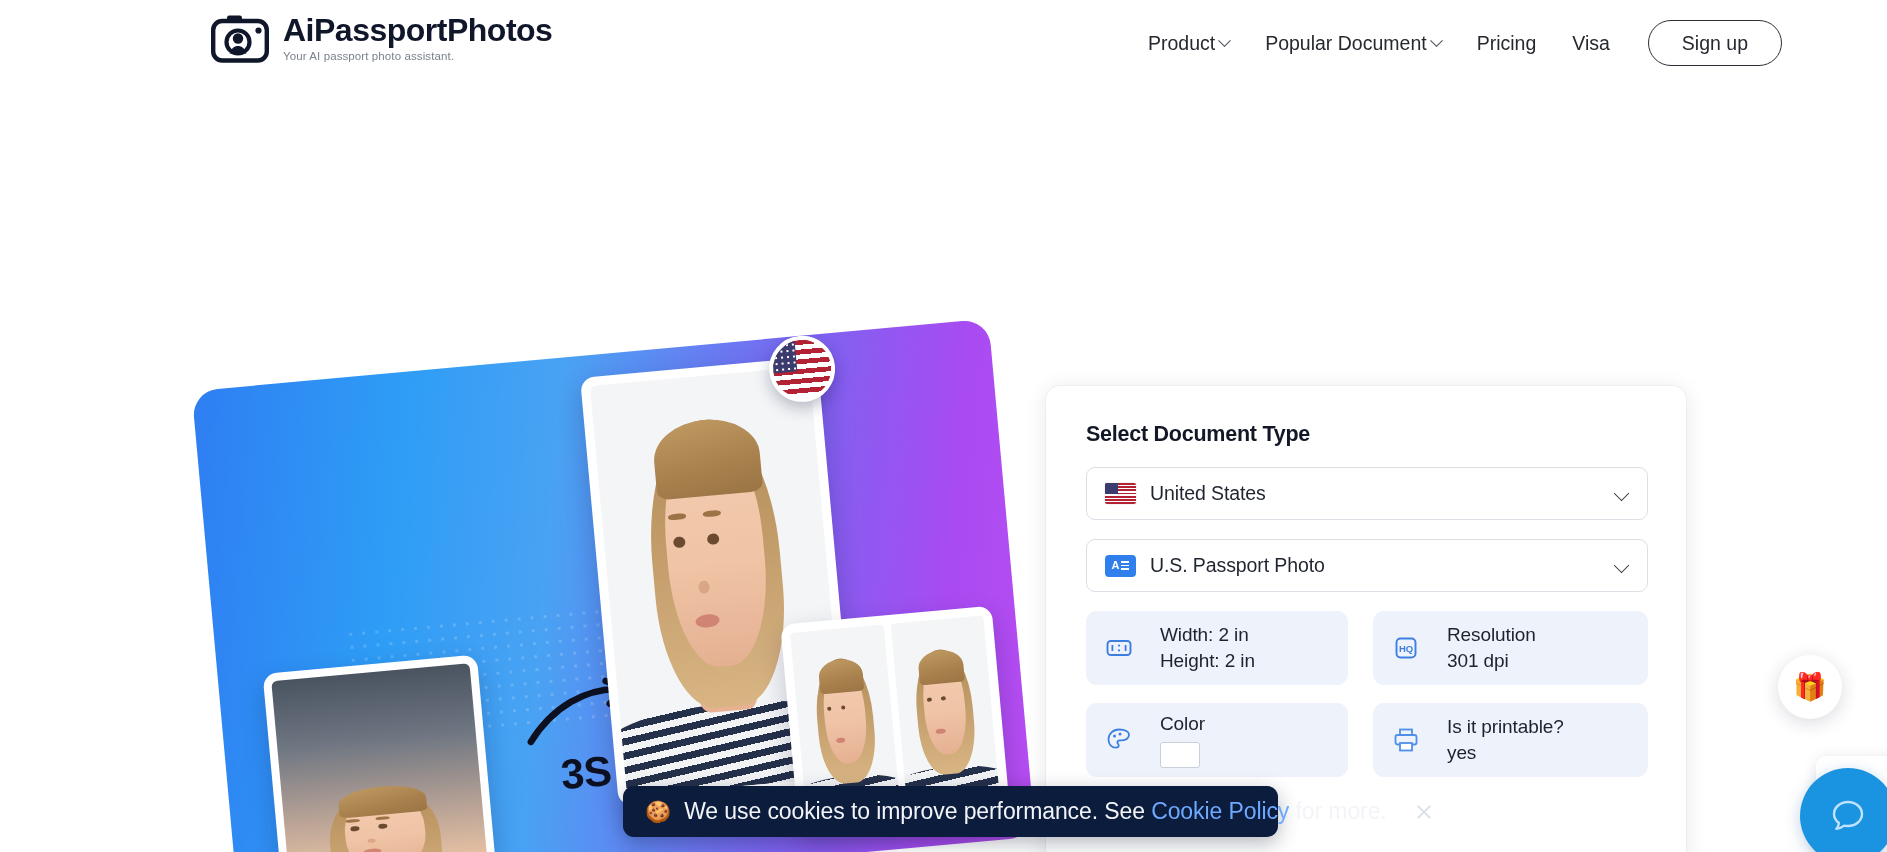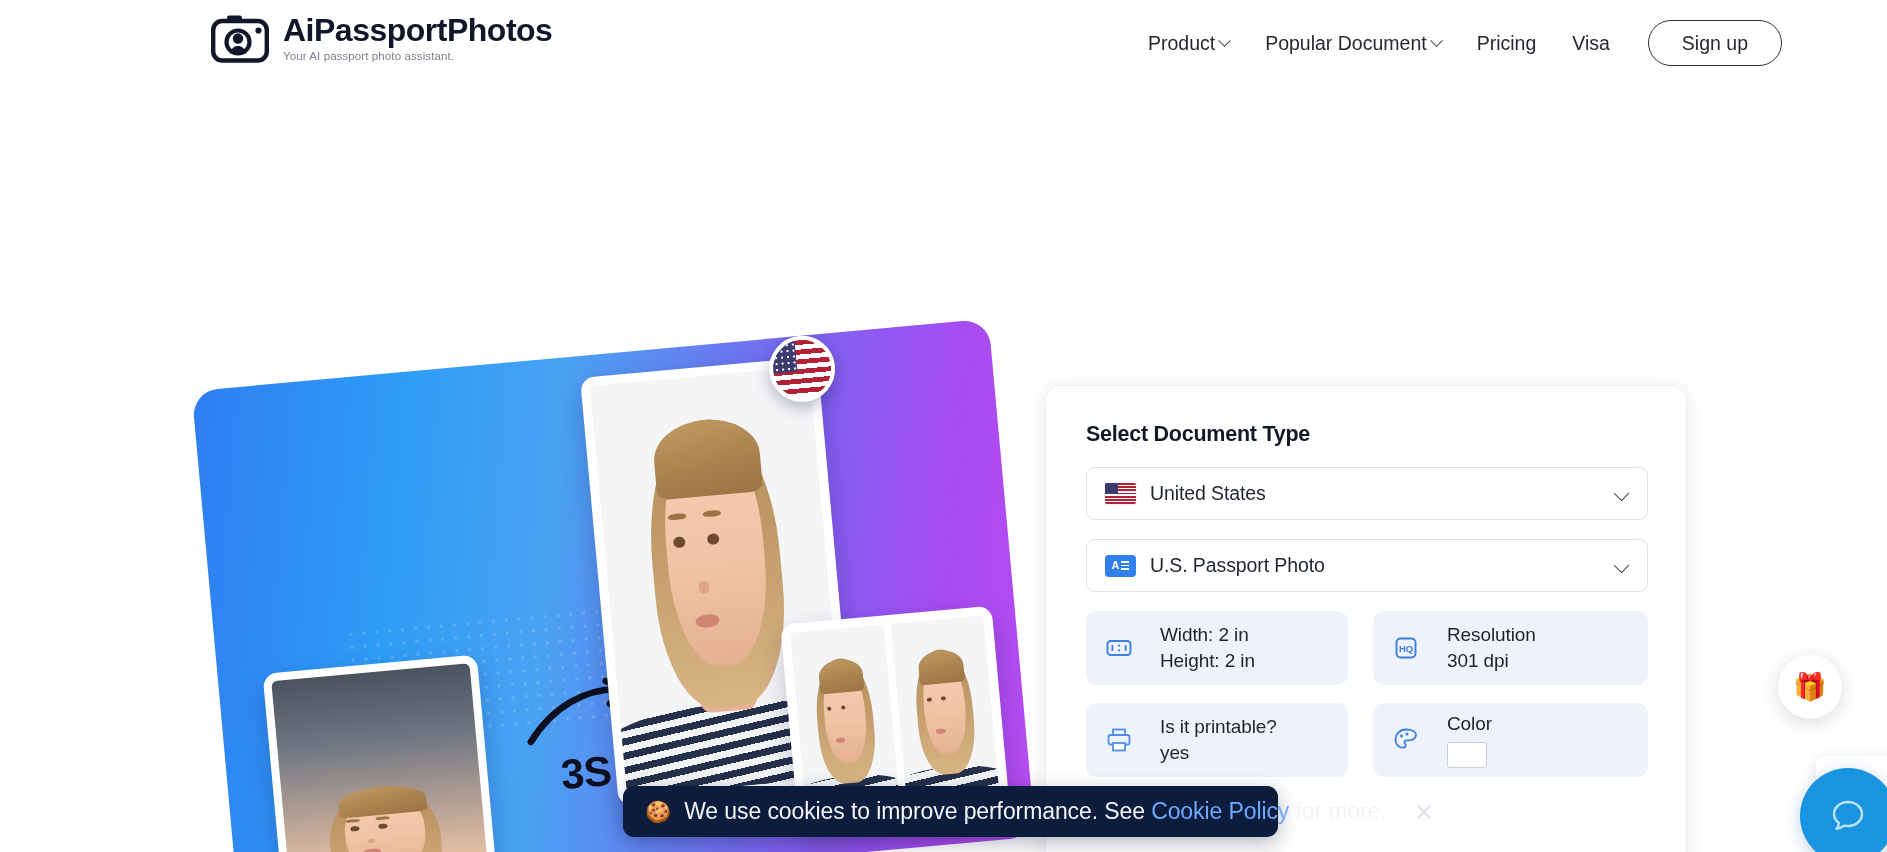--- a/index.html
+++ b/index.html
@@ -441,39 +441,39 @@
           <text x="15" y="19" font-size="9.5" font-family="Liberation Sans, sans-serif" font-weight="700" fill="#3d7fe0" text-anchor="middle">HQ</text>
         </svg>
         <div class="spec-txt">
           <span>Resolution</span>
           <span>301 dpi</span>
         </div>
       </div>
 
       <div class="spec-card">
         <svg class="spec-ico" viewBox="0 0 30 30">
+          <path d="M15 4.5c-6 0-10.5 4.4-10.5 10 0 5.1 3.6 8.2 7.4 8.2 1.9 0 2.8-.9 2.8-2.1 0-1.6-1.3-1.9-1.3-3.2 0-1.2 1-2.1 2.4-2.1h2.3c4 0 6.9-2.4 6.9-5.6 0-3.1-3.6-5.2-10-5.2z" fill="none" stroke="#3d7fe0" stroke-width="1.8"></path>
+          <circle cx="10.5" cy="11" r="1.5" fill="#3d7fe0"></circle>
+          <circle cx="16" cy="9" r="1.5" fill="#3d7fe0"></circle>
+        </svg>
+        <div class="spec-txt">
+          <span>Color</span>
+          <span class="swatch" style="background: rgb(255, 255, 255);"></span>
+        </div>
+      </div>
+
+      <div class="spec-card">
+        <svg class="spec-ico" viewBox="0 0 30 30">
           <rect x="9" y="4.5" width="12" height="5.5" fill="none" stroke="#4f8fe8" stroke-width="1.8"></rect>
           <rect x="4.5" y="10" width="21" height="9.5" rx="2" fill="none" stroke="#4f8fe8" stroke-width="1.8"></rect>
           <rect x="9" y="18" width="12" height="7.5" fill="#fff" stroke="#4f8fe8" stroke-width="1.8"></rect>
         </svg>
         <div class="spec-txt">
           <span>Is it printable?</span>
           <span>yes</span>
-        </div>
-      </div>
-
-      <div class="spec-card">
-        <svg class="spec-ico" viewBox="0 0 30 30">
-          <path d="M15 4.5c-6 0-10.5 4.4-10.5 10 0 5.1 3.6 8.2 7.4 8.2 1.9 0 2.8-.9 2.8-2.1 0-1.6-1.3-1.9-1.3-3.2 0-1.2 1-2.1 2.4-2.1h2.3c4 0 6.9-2.4 6.9-5.6 0-3.1-3.6-5.2-10-5.2z" fill="none" stroke="#3d7fe0" stroke-width="1.8"></path>
-          <circle cx="10.5" cy="11" r="1.5" fill="#3d7fe0"></circle>
-          <circle cx="16" cy="9" r="1.5" fill="#3d7fe0"></circle>
-        </svg>
-        <div class="spec-txt">
-          <span>Color</span>
-          <span class="swatch" style="background: rgb(255, 255, 255);"></span>
         </div>
       </div>
 
     </div>
   </div>
 
   <div class="cookie">
     <span class="emoji">🍪</span>
     <span class="ctext">
       <span>We use cookies to improve performance. See</span>

